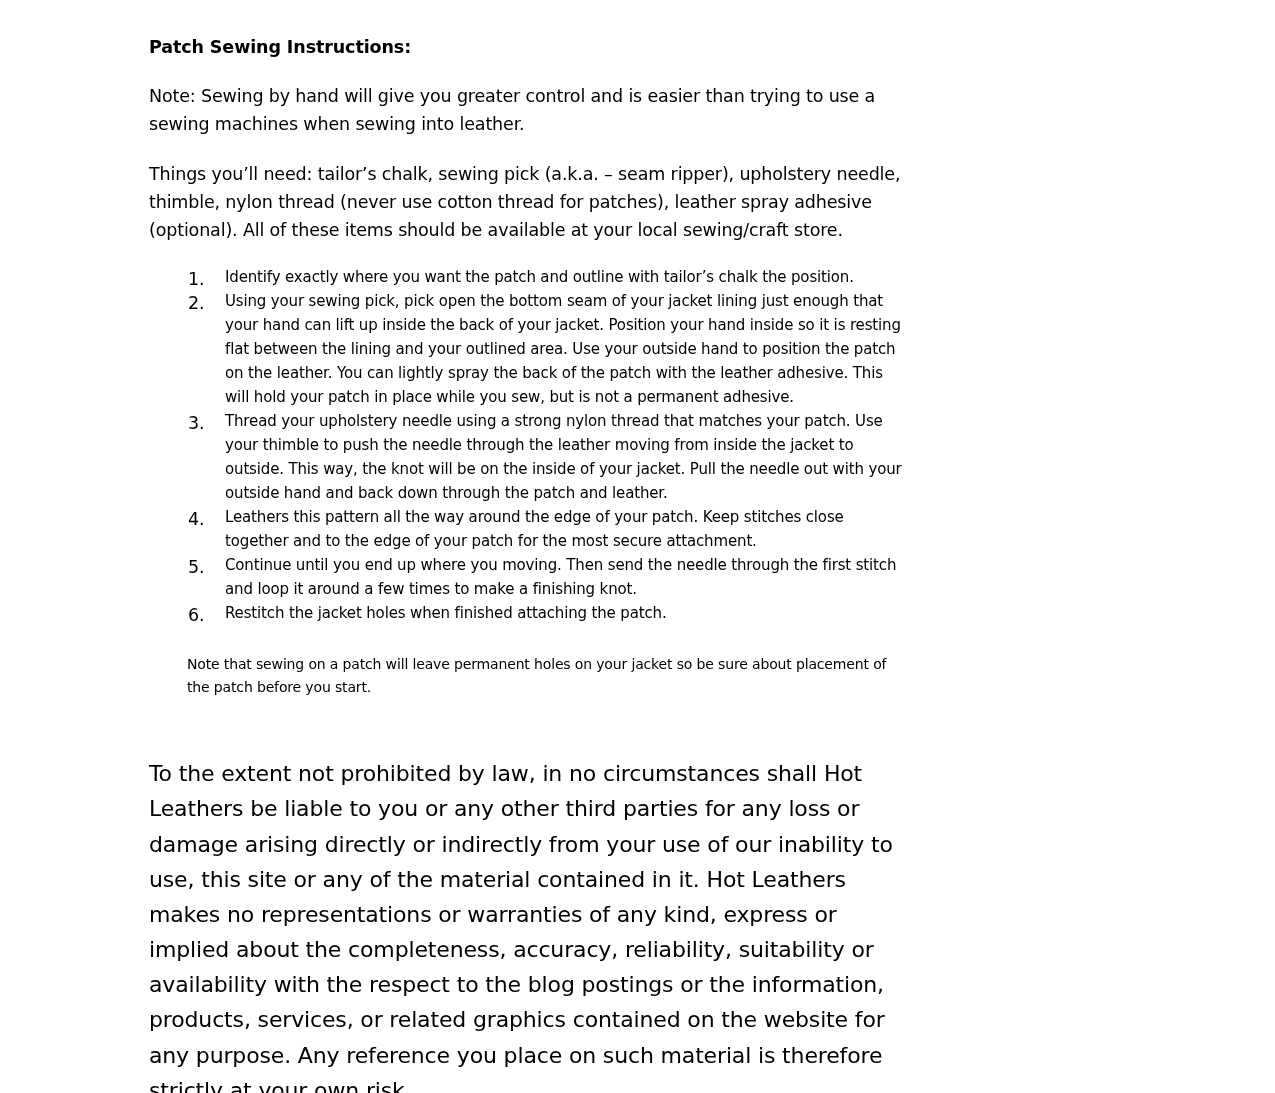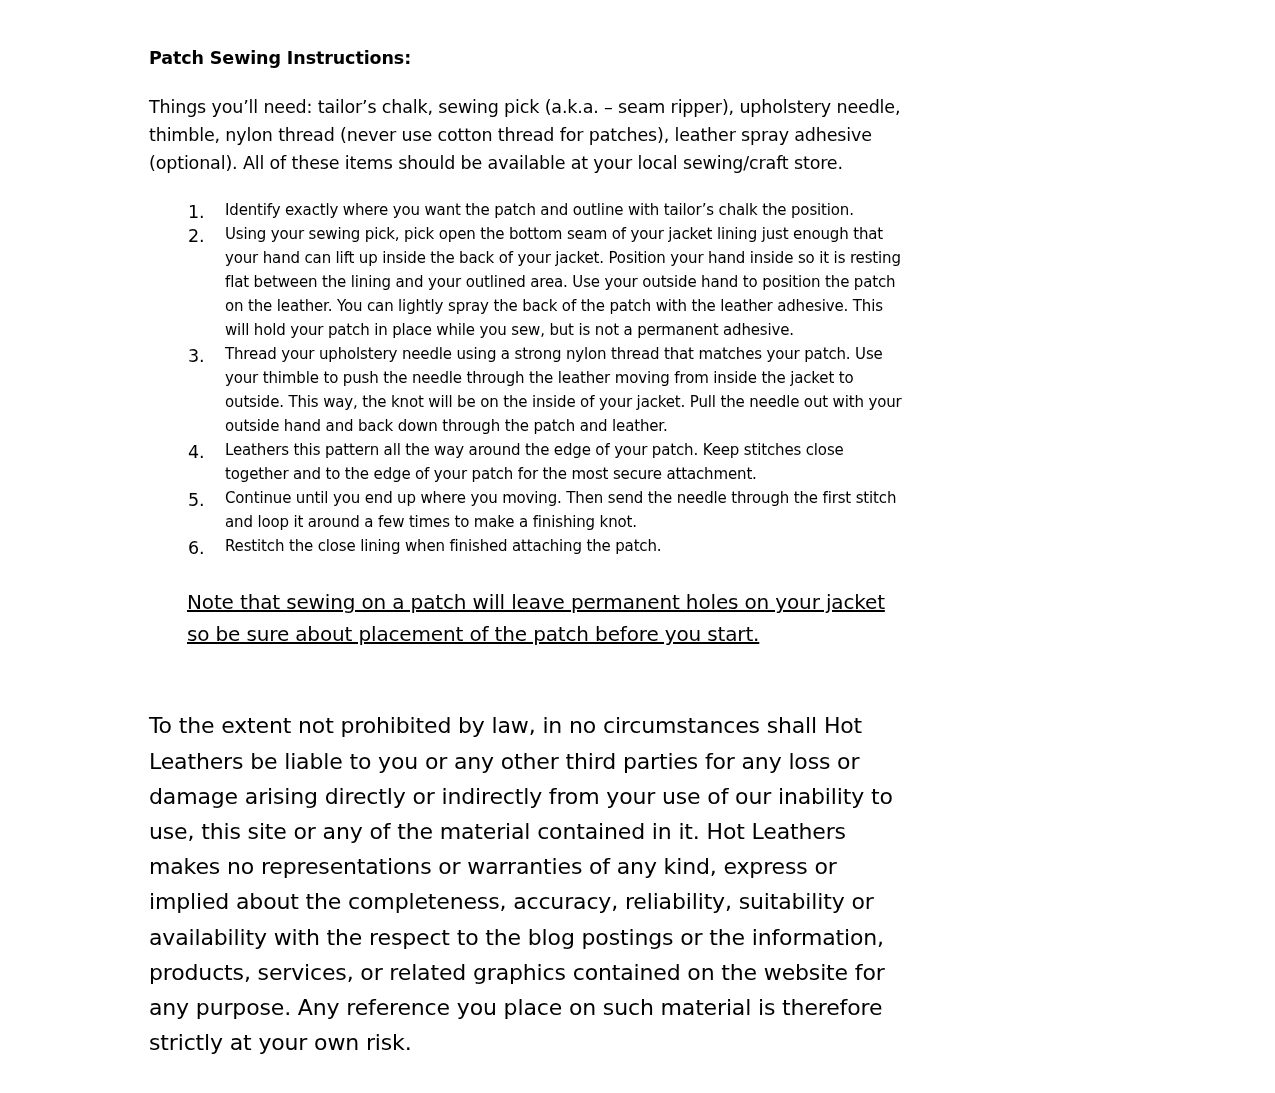--- a/index.html
+++ b/index.html
@@ -12,21 +12,21 @@
     height: 1093px;
     font-family: "DejaVu Sans", sans-serif;
     color: #000000;
     overflow: hidden;
   }
   .page {
     position: relative;
     width: 1056px;
     height: 1093px;
     box-sizing: border-box;
-    padding: 46px 150px 0 149px;
+    padding: 35px 150px 0 149px;
   }
   .doc-title {
     font-size: 17.5px;
     font-weight: bold;
     line-height: 1.45;
     margin: 0 0 0 0;
     letter-spacing: -0.1px;
   }
   p.body-para {
     font-size: 17.5px;
@@ -58,50 +58,50 @@
     width: 24px;
     text-align: left;
     font-size: 17.5px;
     line-height: 1.6;
   }
   .note-block {
     margin: 28px 0 0 0;
     padding-left: 38px;
   }
   .note-block p {
-    font-size: 20px;
+    font-size: 14px;
     line-height: 1.6;
     margin: 0;
     letter-spacing: -0.15px;
-    text-decoration: underline;
   }
   .legal {
     margin: 58px 0 0 0;
     font-size: 22px;
     line-height: 1.6;
     letter-spacing: -0.15px;
   }
 </style>
 </head>
 <body>
 
 <div class="page">
 
   <h1 class="doc-title">Patch Sewing Instructions:</h1>
 
+  <p class="body-para">Note: Sewing by hand will give you greater control and is easier than trying to use a sewing machines when sewing into leather.</p>
 
   <p class="body-para">Things you’ll need: tailor’s chalk, sewing pick (a.k.a. – seam ripper), upholstery needle, thimble, nylon thread (never use cotton thread for patches), leather spray adhesive (optional). All of these items should be available at your local sewing/craft store.</p>
 
   <ol class="steps">
     <li>Identify exactly where you want the patch and outline with tailor’s chalk the position.</li>
     <li>Using your sewing pick, pick open the bottom seam of your jacket lining just enough that your hand can lift up inside the back of your jacket. Position your hand inside so it is resting flat between the lining and your outlined area. Use your outside hand to position the patch on the leather. You can lightly spray the back of the patch with the leather adhesive. This will hold your patch in place while you sew, but is not a permanent adhesive.</li>
     <li>Thread your upholstery needle using a strong nylon thread that matches your patch. Use your thimble to push the needle through the leather moving from inside the jacket to outside. This way, the knot will be on the inside of your jacket. Pull the needle out with your outside hand and back down through the patch and leather.</li>
     <li>Leathers this pattern all the way around  the edge of your patch. Keep stitches close together and to the edge of your patch for the most secure attachment.</li>
     <li>Continue until you end up where you moving. Then send the needle through the first stitch and loop it around a few times to make a finishing knot.</li>
-    <li>Restitch the close lining when finished attaching the patch.</li>
+    <li>Restitch the jacket holes when finished attaching the patch.</li>
   </ol>
 
   <div class="note-block">
     <p>Note that sewing on a patch will leave permanent holes on your jacket so be sure about placement of the patch before you start.</p>
   </div>
 
   <p class="legal">To the extent not prohibited by law, in no circumstances shall Hot Leathers be liable to you or any other third parties for any loss or damage arising directly or indirectly from your use of our inability to use, this site or any of the material contained in it. Hot Leathers makes no representations or warranties of any kind, express or implied about the completeness, accuracy, reliability, suitability or availability with the respect to the blog postings or the information, products, services, or related graphics contained on the website for any purpose. Any reference you place on such material is therefore strictly at your own risk.</p>
 
 </div>
 

